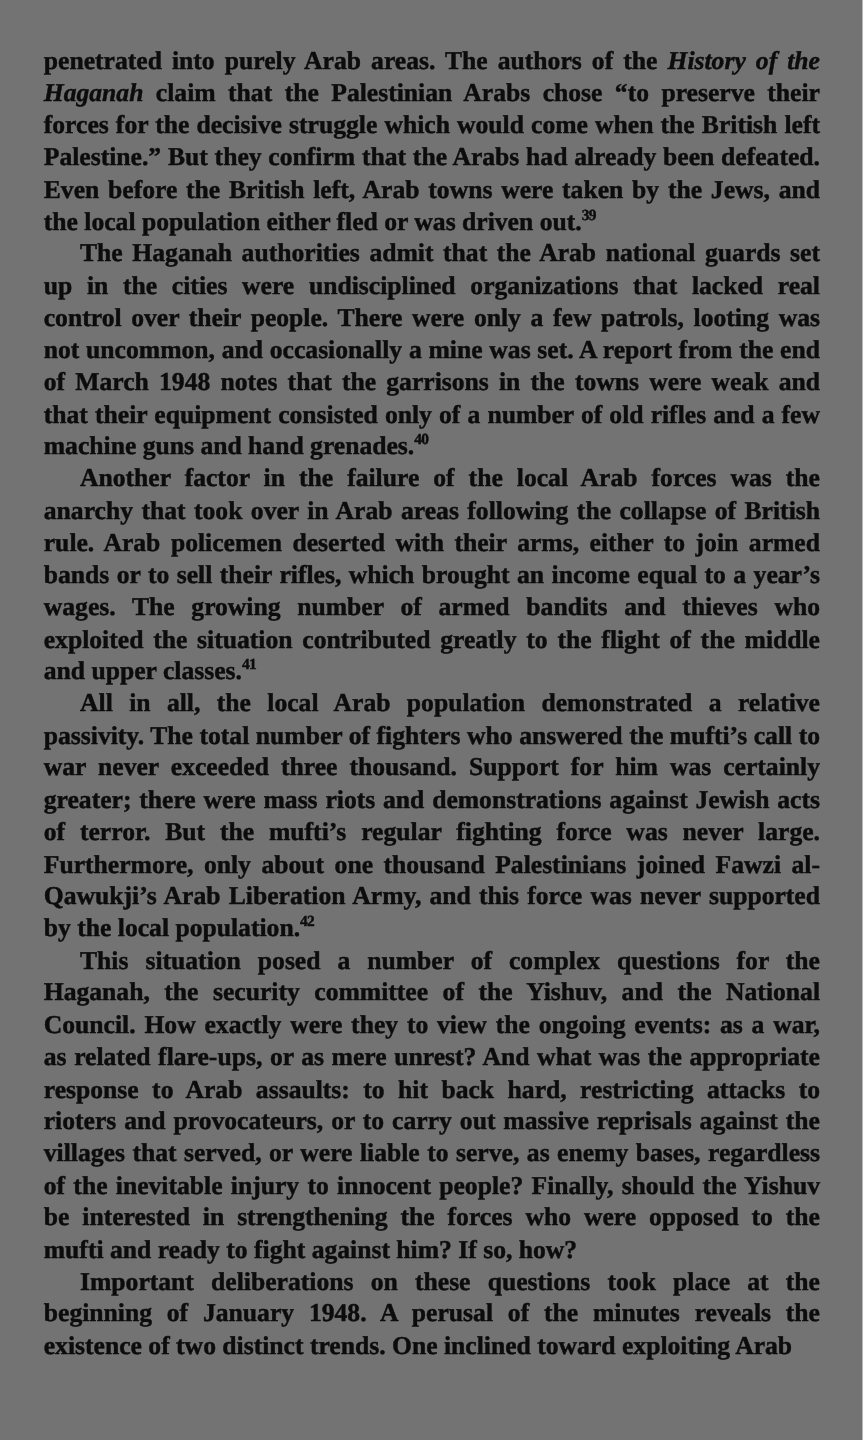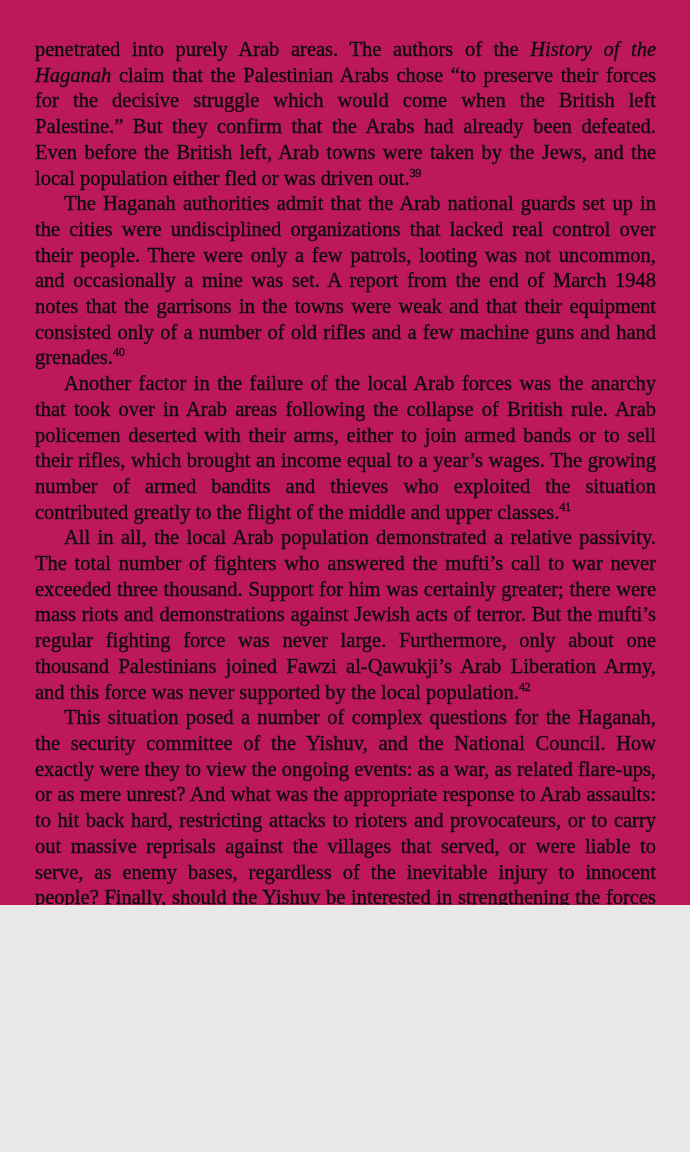--- a/index.html
+++ b/index.html
@@ -3,24 +3,25 @@
 <meta charset="utf-8">
 <style>
   html, body {
     margin: 0;
     padding: 0;
     background: #e8e8e8;
   }
   .page {
     position: relative;
     width: 690px;
-    height: 905px;
+    height: 1152px;
     margin: 0 auto;
-    background: #be185d;
+    background: #737373;
     overflow: hidden;
+    font-weight: bold;
   }
   .text-block {
     position: absolute;
     left: 35px;
     top: 37px;
     width: 621px;
     font-family: "Liberation Serif", "DejaVu Serif", serif;
     font-size: 20.5px;
     line-height: 25.7px;
     color: #0c0c0c;
@@ -47,14 +48,15 @@
 </head>
 <body>
 
 <div class="page">
   <div class="text-block" id="text-block" style="color: rgb(12, 12, 12);">
       <p><span>penetrated into purely Arab areas. The authors of the </span><span class="italic">History of the Haganah</span><span> claim that the Palestinian Arabs chose “to preserve their forces for the decisive struggle which would come when the British left Palestine.” But they confirm that the Arabs had already been defeated. Even before the British left, Arab towns were taken by the Jews, and the local population either fled or was driven out.</span><sup>39</sup></p>
       <p class="indent"><span>The Haganah authorities admit that the Arab national guards set up in the cities were undisciplined organizations that lacked real control over their people. There were only a few patrols, looting was not uncommon, and occasionally a mine was set. A report from the end of March 1948 notes that the garrisons in the towns were weak and that their equipment consisted only of a number of old rifles and a few machine guns and hand grenades.</span><sup>40</sup></p>
       <p class="indent"><span>Another factor in the failure of the local Arab forces was the anarchy that took over in Arab areas following the collapse of British rule. Arab policemen deserted with their arms, either to join armed bands or to sell their rifles, which brought an income equal to a year’s wages. The growing number of armed bandits and thieves who exploited the situation contributed greatly to the flight of the middle and upper classes.</span><sup>41</sup></p>
       <p class="indent"><span>All in all, the local Arab population demonstrated a relative passivity. The total number of fighters who answered the mufti’s call to war never exceeded three thousand. Support for him was certainly greater; there were mass riots and demonstrations against Jewish acts of terror. But the mufti’s regular fighting force was never large. Furthermore, only about one thousand Palestinians joined Fawzi al-Qawukji’s Arab Liberation Army, and this force was never supported by the local population.</span><sup>42</sup></p>
       <p class="indent"><span>This situation posed a number of complex questions for the Haganah, the security committee of the Yishuv, and the National Council. How exactly were they to view the ongoing events: as a war, as related flare-ups, or as mere unrest? And what was the appropriate response to Arab assaults: to hit back hard, restricting attacks to rioters and provocateurs, or to carry out massive reprisals against the villages that served, or were liable to serve, as enemy bases, regardless of the inevitable injury to innocent people? Finally, should the Yishuv be interested in strengthening the forces who were opposed to the mufti and ready to fight against him? If so, how?</span></p>
+      <p class="indent"><span>Important deliberations on these questions took place at the beginning of January 1948. A perusal of the minutes reveals the existence of two distinct trends. One inclined toward exploiting Arab</span></p>
     </div>
 </div>
 
 </body></html>

